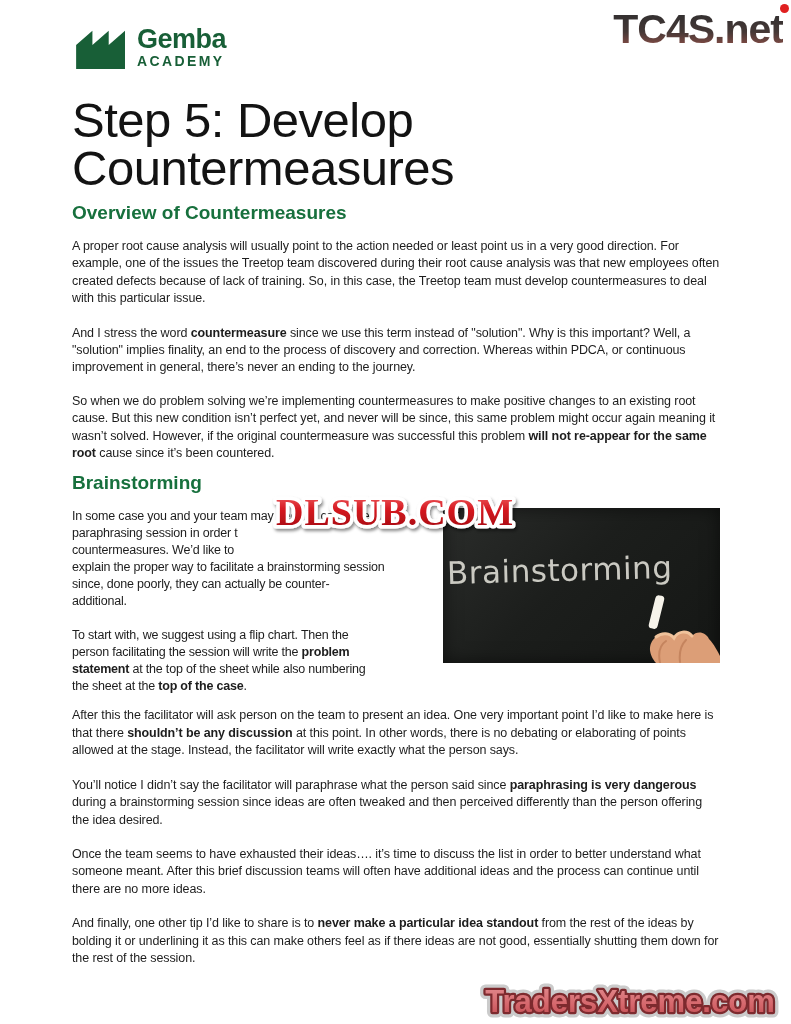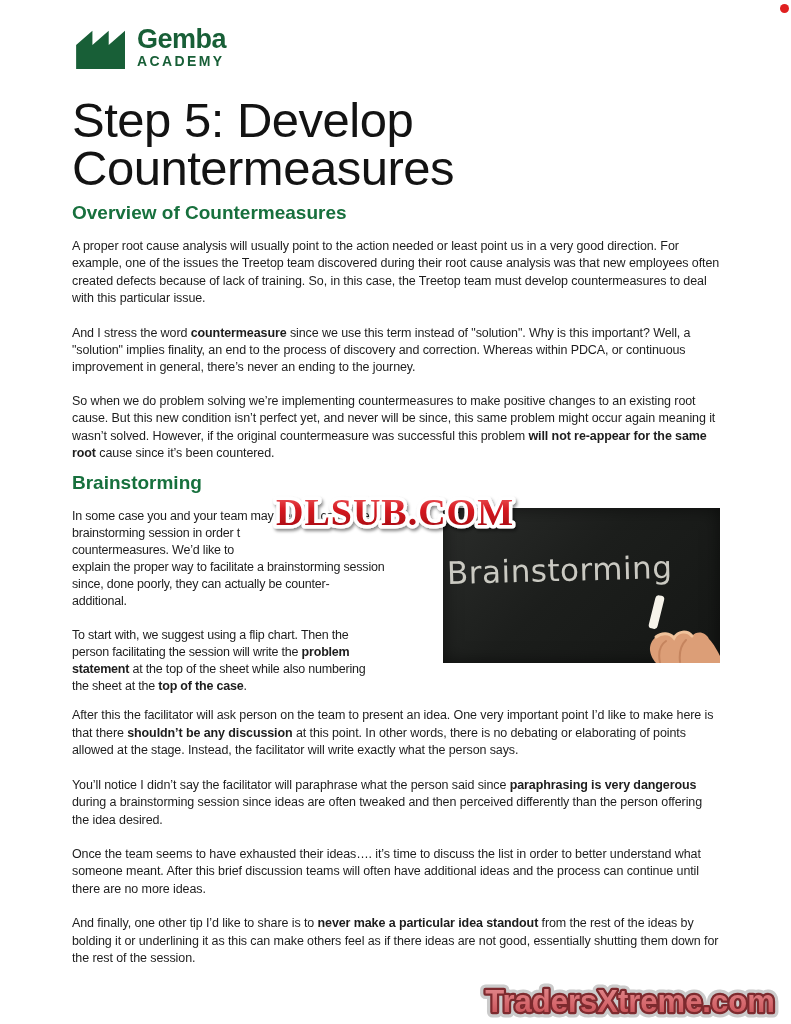--- a/index.html
+++ b/index.html
@@ -82,41 +82,42 @@
 
     <div class="h-green h1">Overview of Countermeasures</div>
     <p class="mt14"><span>A proper root cause analysis will usually point to the action needed or least point us in a very good direction. For example, one of the issues the Treetop team discovered during their root cause analysis was that new employees often created defects because of lack of training.  So, in this case, the Treetop team must develop countermeasures to deal with this particular issue.</span></p>
     <p><span>And I stress the word </span><span class="b">countermeasure</span><span> since we use this term instead of "solution". Why is this important? Well, a "solution" implies finality, an end to the process of discovery and correction. Whereas within PDCA, or continuous improvement in general, there’s never an ending to the journey.</span></p>
     <p class="mt16"><span>So when we do problem solving we’re implementing countermeasures to make positive changes to an existing root cause. But this new condition isn’t perfect yet, and never will be since, this same problem might occur again meaning it wasn’t solved.  However, if the original countermeasure was successful this problem </span><span class="b">will not re-appear for the same root</span><span> cause since it’s been countered.</span></p>
 
     <div class="h-green h1">Brainstorming</div>
 
     <div class="cols">
       <div class="col-left">
-        <p><span>In some case you and your team may need to complete a</span><br><span>brainstorming session in order t</span><br><span>countermeasures.  We’d like to</span><br><span>explain the proper way to facilitate a brainstorming session</span><br><span>since, done poorly, they can actually be counter-</span><br><span>additional.</span></p>
+        <p><span>In some case you and your team may need to complete a</span><br><span>paraphrasing session in order t</span><br><span>countermeasures.  We’d like to</span><br><span>explain the proper way to facilitate a brainstorming session</span><br><span>since, done poorly, they can actually be counter-</span><br><span>additional.</span></p>
         <p><span>To start with, we suggest using a flip chart.  Then the</span><br><span>person facilitating the session will write the </span><span class="b">problem</span><br><span class="b">statement</span><span> at the top of the sheet while also numbering</span><br><span>the sheet at the </span><span class="b">top of the case</span><span>.</span></p>
       </div>
       <div class="board">
         <div class="board-caption">Brainstorming</div>
         <svg class="hand-svg" viewBox="0 0 120 80" aria-hidden="true">
           <rect x="52" y="12" width="9" height="34" rx="3.5" fill="#f6f3ea" transform="rotate(14 56 29)"></rect>
           <path d="M120,80 L56,80 C49,72 47,61 56,54 C62,49 70,50 74,55 C78,48 87,47 92,53 C97,47 106,49 109,56 C114,61 118,69 120,73 Z" fill="#dc9e77"></path>
           <path d="M56,54 C62,49 70,50 74,55 C78,48 87,47 92,53" fill="none" stroke="#f0c29b" stroke-width="3" stroke-linecap="round"></path>
           <path d="M60,80 C58,70 60,62 66,58" fill="none" stroke="#b5734f" stroke-width="2" stroke-linecap="round" opacity="0.6"></path>
           <path d="M80,79 C79,70 81,62 86,57" fill="none" stroke="#b5734f" stroke-width="2" stroke-linecap="round" opacity="0.6"></path>
         </svg>
       </div>
     </div>
 
     <p class="mt12"><span>After this the facilitator will ask person on the team to present an idea.  One very important point I’d like to make here is that there </span><span class="b">shouldn’t be any discussion</span><span> at this point.  In other words, there is no debating or elaborating of points allowed at the stage.  Instead, the facilitator will write exactly what the person says.</span></p>
     <p><span>You’ll notice I didn’t say the facilitator will paraphrase what the person said since </span><span class="b">paraphrasing is very dangerous</span><span> during a brainstorming session since ideas are often tweaked and then perceived differently than the person offering the idea desired.</span></p>
     <p><span>Once the team seems to have exhausted their ideas…. it’s time to discuss the list in order to better understand what someone meant.  After this brief discussion teams will often have additional ideas and the process can continue until there are no more ideas.</span></p>
     <p><span>And finally, one other tip I’d like to share is to </span><span class="b">never make a particular idea standout</span><span> from the rest of the ideas by bolding it or underlining it as this can make others feel as if there ideas are not good, essentially shutting them down for the rest of the session.</span></p>
   </div>
 
+  <div class="wm-tc4s">TC4S.net</div>
   <div class="red-dot"></div>
 
   <svg class="wm-dlsub" viewBox="0 0 294 58" aria-hidden="false">
     <defs>
       <linearGradient id="dlgrad" x1="0" y1="0" x2="0" y2="1">
         <stop offset="0%" stop-color="#f3686c"></stop>
         <stop offset="45%" stop-color="#d5181f"></stop>
         <stop offset="100%" stop-color="#9c0a0f"></stop>
       </linearGradient>
       <filter id="dlshadow" x="-20%" y="-20%" width="140%" height="160%">

